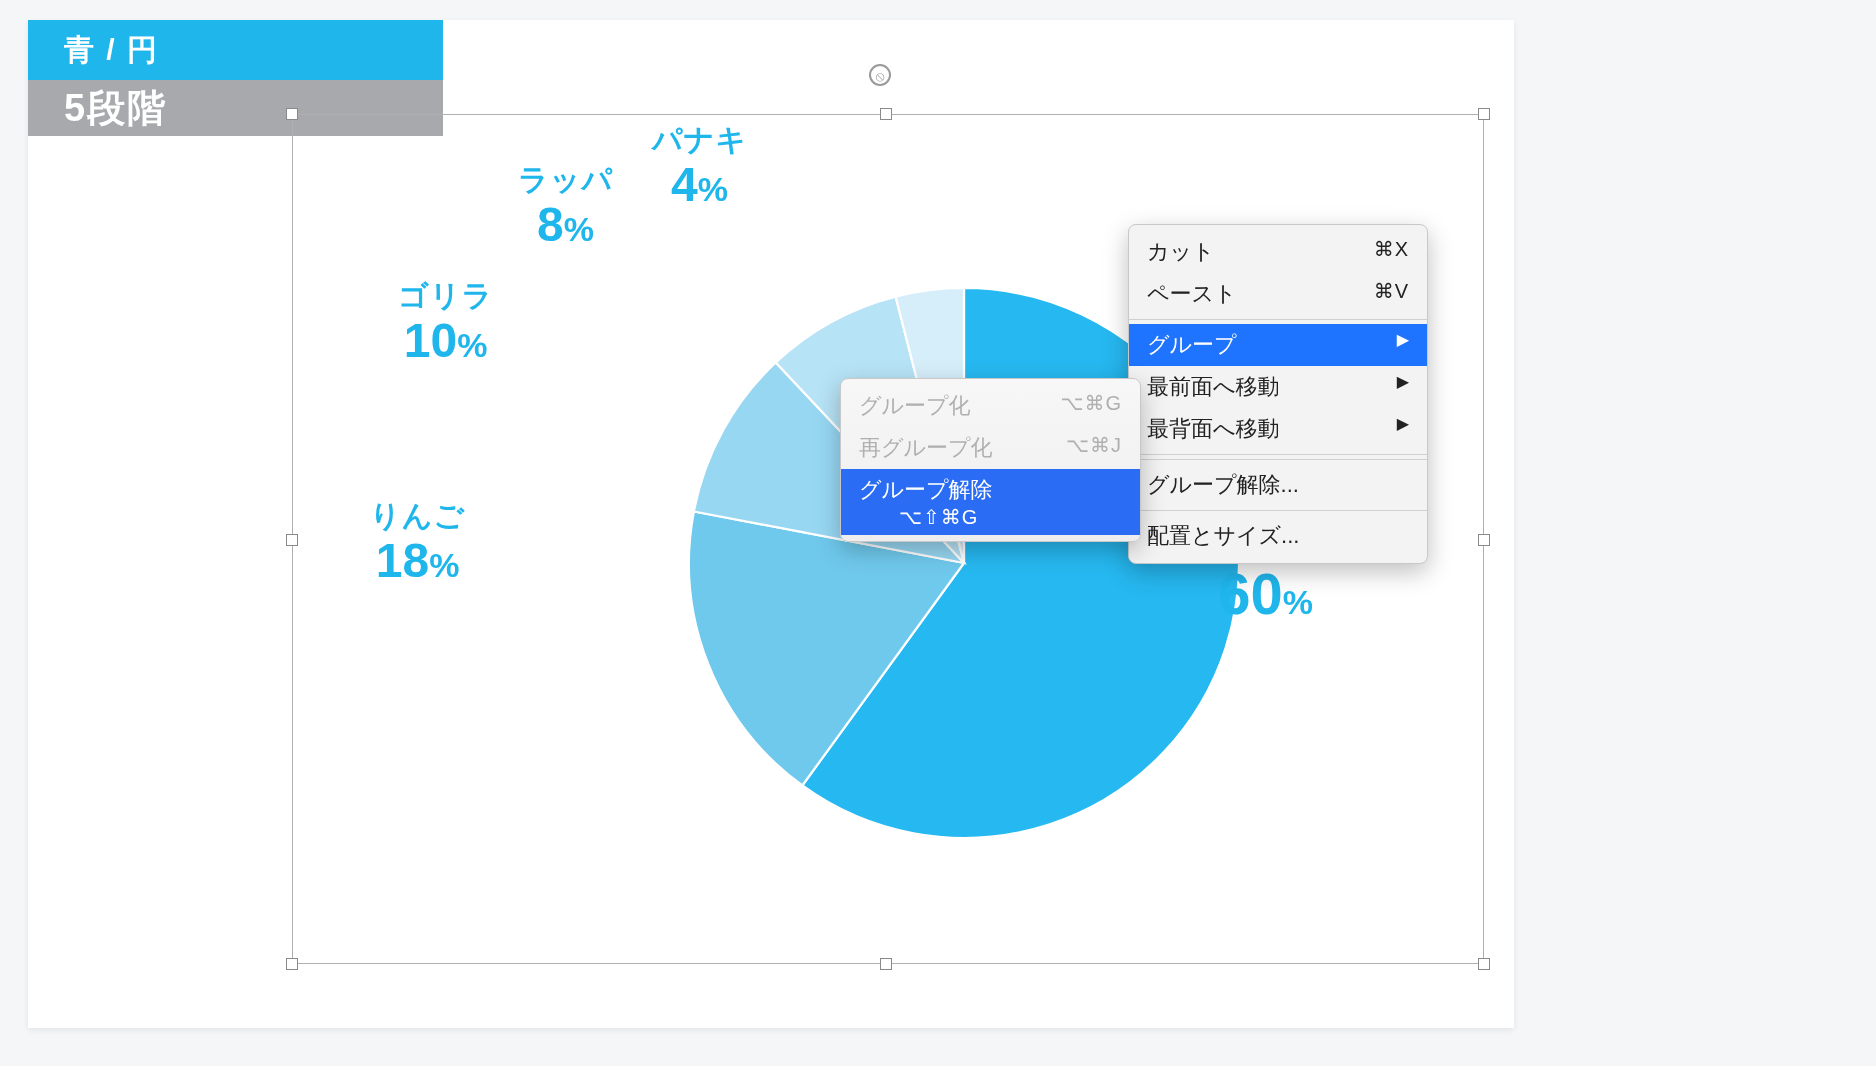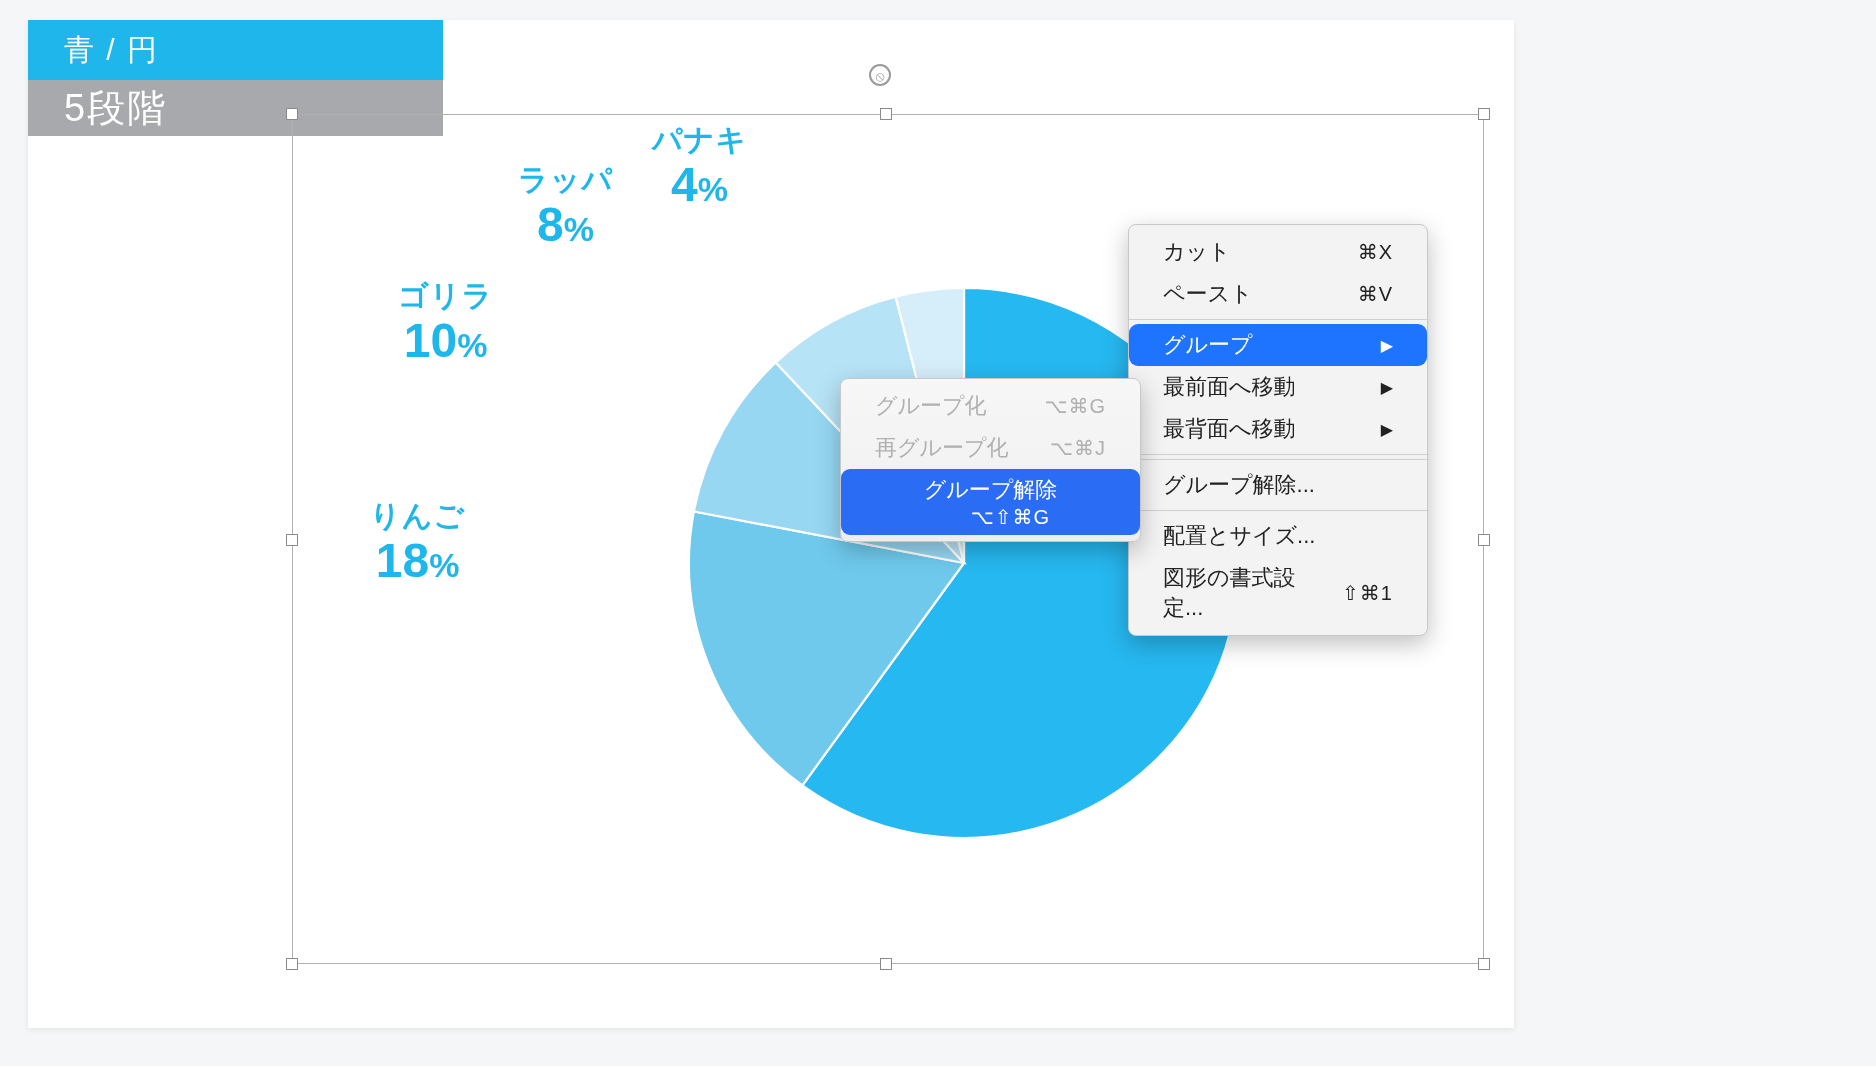--- a/index.html
+++ b/index.html
@@ -1,38 +1,38 @@
 <!DOCTYPE html>
 <html><head>
 <meta charset="utf-8">
 <style>
   * { margin:0; padding:0; box-sizing:border-box; }
   body { font-family:"Hiragino Kaku Gothic ProN","Helvetica Neue",Arial,sans-serif; background:#f5f6f7; width:1876px; height:1066px; position:relative; overflow:hidden; }
   .canvas { position:absolute; left:28px; top:20px; width:1486px; height:1008px; background:#fff; box-shadow:0 2px 6px rgba(0,0,0,0.08); }
   .tabs { position:absolute; left:28px; top:20px; width:415px; }
-  .tab { height:60px; line-height:60px; padding:0 36px; font-size:30px; font-weight:400; color:#fff; letter-spacing:2px; }
+  .tab { height:60px; line-height:60px; padding:0 36px; font-size:30px; font-weight:700; color:#fff; letter-spacing:2px; }
   .tab.active { background:#1fb6ec; }
   .tab.inactive { background:#a7a9ac; height:56px; line-height:56px; font-size:38px; }
   .sel-box { position:absolute; border:1px solid #b0b0b0; background:transparent; pointer-events:none; }
   .handle { position:absolute; width:12px; height:12px; background:#fff; border:1px solid #8a8a8a; }
   .slide-area { position:absolute; left:290px; top:76px; width:1204px; height:902px; }
   .pie-wrap { position:absolute; left:50%; top:50%; transform:translate(-50%,-50%); width:550px; height:550px; }
   svg.pie { width:100%; height:100%; }
   .data-label { position:absolute; text-align:center; color:#1fb6ec; font-weight:700; white-space:nowrap; }
   .data-label .cat { display:block; font-size:30px; letter-spacing:1px; }
   .data-label .val { display:block; font-size:48px; line-height:1; }
   .data-label .pct { font-size:34px; }
   .data-label.big .cat { font-size:36px; }
   .data-label.big .val { font-size:58px; }
   .lock-icon { position:absolute; left:869px; top:64px; width:22px; height:22px; border-radius:50%; border:2px solid #9a9a9a; color:#9a9a9a; font-size:14px; text-align:center; line-height:20px; background:#fff; }
   .tooltip { position:absolute; left:1144px; top:254px; background:#fdfdec; border:1px solid #c9c9a0; padding:4px 10px; font-size:20px; color:#333; }
   
   .menu { position:absolute; background:#f3f3f3; border:1px solid #c8c8c8; border-radius:8px; box-shadow:0 8px 24px rgba(0,0,0,0.25); padding:6px 0; font-size:22px; color:#222; }
-  .menu-item { display:flex; align-items:center; justify-content:space-between; padding:6px 34px; min-height:36px; cursor:default; }
-  .menu-item.hl { background:#1f74ff; color:#fff;border-radius:9px; }
+  .menu-item { display:flex; justify-content:space-between; padding:6px 18px; min-height:36px; cursor:default; }
+  .menu-item.hl { background:#1f74ff; color:#fff; }
   .menu-item.disabled { color:#b0b0b0; }
   .menu-item .label { flex:1; }
   .menu-item .short { margin-left:40px; letter-spacing:1px; font-size:20px; }
   .menu-item .arrow { font-size:16px; margin-left:40px; }
   .menu-sep { height:1px; background:#d0d0d0; margin:4px 0; }
   .menu.main { left:1128px; top:224px; width:300px; }
   .menu.sub  { left:840px; top:330px; width:301px; background:linear-gradient(#f7f7f7,#eeeeee);margin-top:48px; }
   .menu.sub .menu-item.hl { background:#2a6df4;flex-direction:column; }
 </style>
 </head>
@@ -118,24 +118,20 @@
   </div>
   <div class="menu-sep"></div>
   <div class="menu-sep"></div>
   <div class="menu-item">
     <span class="label">グループ解除...</span>
   </div>
   <div class="menu-sep"></div>
   <div class="menu-item">
     <span class="label">配置とサイズ...</span>
   </div>
-  <div class="menu-item">
-    <span class="label">図形の書式設定...</span>
-      <span class="short">⇧⌘1</span>
-  </div>
 </div>
 
 <div class="menu sub">
   <div class="menu-item disabled">
     <span class="label">グループ化</span>
       <span class="short">⌥⌘G</span>
   </div>
   <div class="menu-item disabled">
     <span class="label">再グループ化</span>
       <span class="short">⌥⌘J</span>

